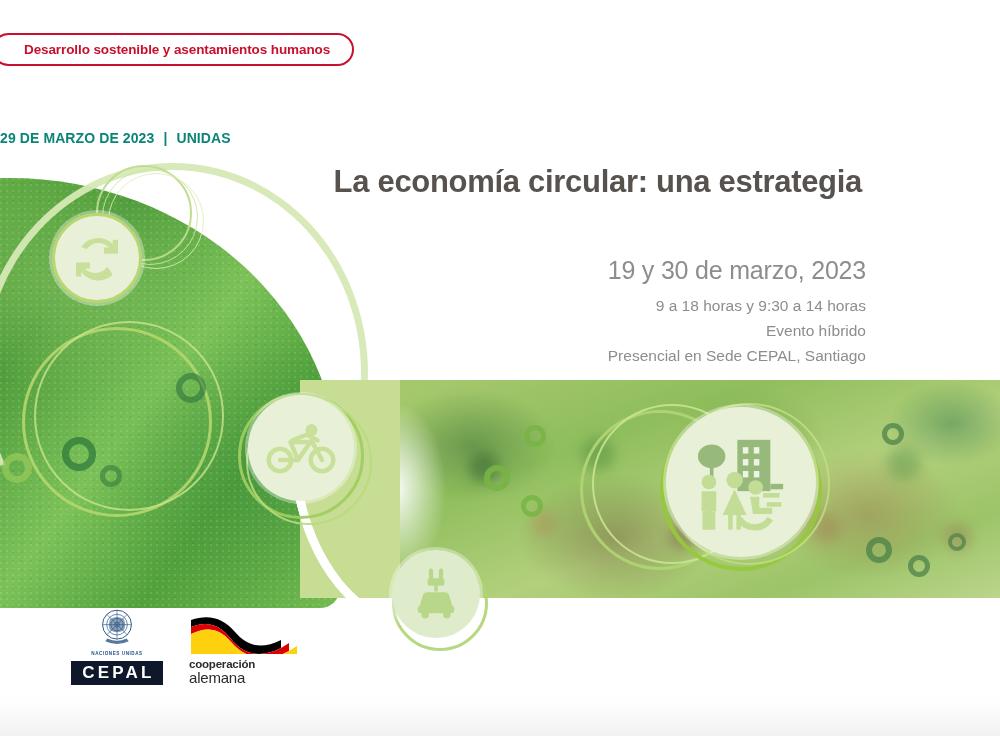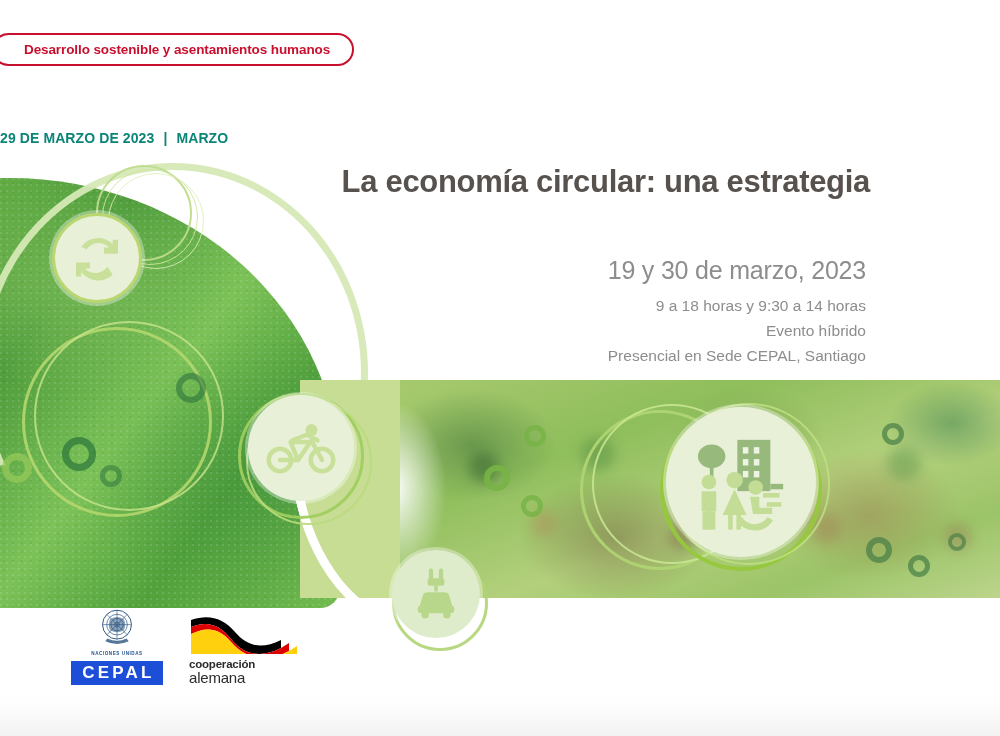--- a/index.html
+++ b/index.html
@@ -128,21 +128,21 @@
   .bubble {
     position:absolute; border-radius:50%;
     background:#e8f1d8;
     display:flex; align-items:center; justify-content:center;
     box-shadow: 0 0 0 3px rgba(255,255,255,.35);
   }
   .bubble svg { display:block; }
 
   
   .headline {
-    position:absolute; right:20px; top:162px; width:620px;
+    position:absolute; right:28px; top:162px; width:620px;
     text-align:right;
     font-size:31px; line-height:1.28; font-weight:bold;
     color:#58524f; letter-spacing:-0.3px;
   }
   .event-date {
     position:absolute; right:24px; top:256px; width:620px;
     text-align:right; font-size:25px; color:#8d8d8d; letter-spacing:-0.2px;
   }
   .event-meta {
     position:absolute; right:24px; top:293px; width:620px;
@@ -152,21 +152,21 @@
   
   .logos { position:absolute; left:78px; top:604px; display:flex; align-items:flex-start; gap:18px; }
 
   .un-logo { width:78px; display:flex; flex-direction:column; align-items:center; }
   .un-emblem { width:44px; height:44px; }
   .un-caption {
     font-size:4.6px; letter-spacing:.55px; color:#24538f; font-weight:bold;
     margin-top:3px; white-space:nowrap;
   }
   .cepal-box {
-    margin-top:5px; background:#1d4ed8; color:#fff;
+    margin-top:5px; background:#0f172a; color:#fff;
     font-size:17px; font-weight:bold; letter-spacing:3.2px;
     padding:3px 8px 4px 11px; line-height:1;
   }
 
   .gc-logo { width:120px; padding-top:8px;margin-left:15px; }
   .gc-flag { width:112px; height:42px; }
   .gc-l1 { font-size:11.5px; font-weight:bold; color:#2b2b2b; line-height:1.05; letter-spacing:-.2px;}
   .gc-l2 { font-size:15px; color:#2b2b2b; line-height:1.1; letter-spacing:-.2px; }
   .gc-l3 { font-size:5.4px; font-weight:bold; color:#c8102e; letter-spacing:.5px; margin-top:2px; }
 
@@ -182,21 +182,21 @@
 
 <div class="page">
 
   <div class="topic-pill">
     <span>Desarrollo sostenible y asentamientos humanos</span>
   </div>
 
   <div class="kicker">
     <span>29 DE MARZO DE 2023</span>
     <span class="sep">|</span>
-    <span>MARZO</span>
+    <span>UNIDAS</span>
   </div>
 
   <div class="hero">
 
     <div class="hero-left"></div>
     <div class="left-arc"></div>
 
     <div class="ring" style="left:96px; top:10px; width:96px; height:96px; border-width:2px; border-color:rgba(190,220,140,.95);"></div>
     <div class="ring" style="left:102px; top:14px; width:96px; height:96px; border-width:1.5px; border-color:rgba(205,230,160,.9);"></div>
     <div class="ring" style="left:108px; top:18px; width:96px; height:96px; border-width:1.5px; border-color:rgba(220,238,185,.85);"></div>

